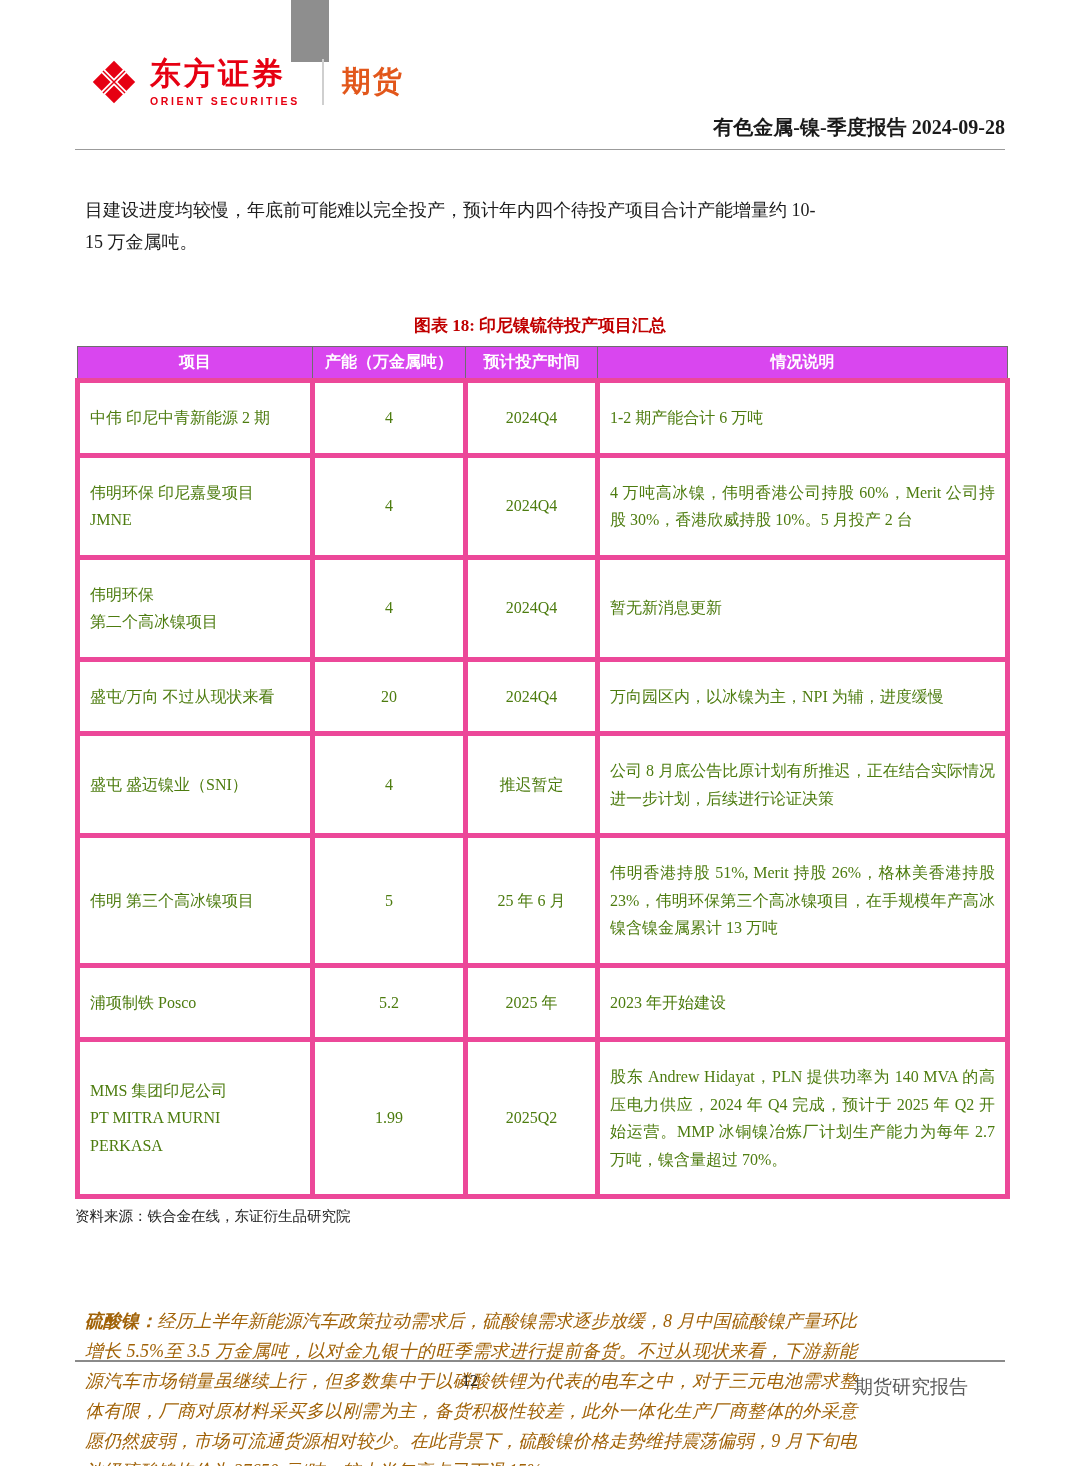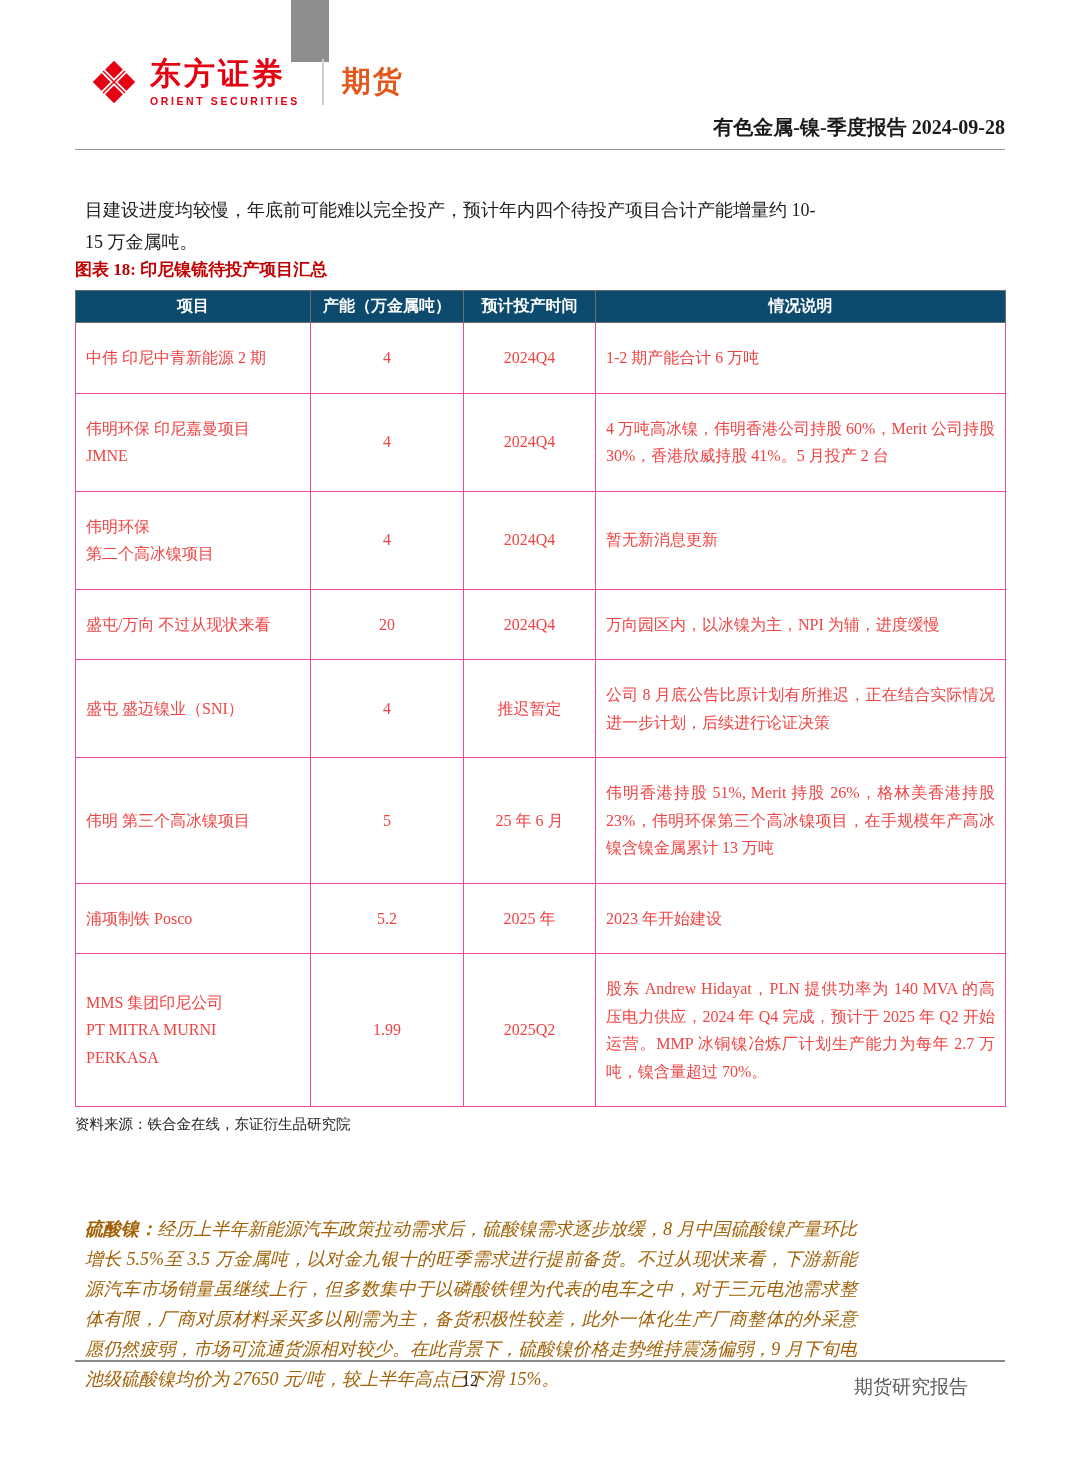--- a/index.html
+++ b/index.html
@@ -19,30 +19,30 @@
   .brand-divider {width:2px; height:46px; background:#cfcfcf; margin:0 18px 0 22px;}
   .division {font-size:29px; font-weight:bold; color:#E2571B; letter-spacing:2px;
              font-family:"Liberation Sans","DejaVu Sans",sans-serif;}
 
   .report-title {position:absolute; right:75px; top:114px; font-size:20px; font-weight:bold; color:#1a1a1a;}
   .header-rule {position:absolute; left:75px; top:149px; width:930px; height:1px; background:#9b9b9b;}
 
   .content {position:absolute; left:75px; top:194px; width:930px;}
   .intro {margin-left:10px; width:742px; font-size:18px; line-height:32px; color:#1c1c1c;}
 
-  .figure-title {font-size:17px; font-weight:bold; color:#C00000;}
+  .figure-title {margin-top:56px; font-size:17px; font-weight:bold; color:#C00000;text-align:center;}
 
   table.projects {margin-top:9px; width:930px; border-collapse:collapse; table-layout:fixed;}
   table.projects th {
-    background:#0c4a6e; color:#ffffff; font-weight:bold; font-size:16px;
+    background:#d946ef; color:#ffffff; font-weight:bold; font-size:16px;
     padding:5px 4px; border:1px solid #6e6e6e;
   }
   table.projects td {
-    border:1px solid #ec4899; font-size:16px; line-height:1.72;
-    padding:21px 10px; vertical-align:middle; color:#ef4444;
+    border:5px solid #ec4899; font-size:16px; line-height:1.72;
+    padding:21px 10px; vertical-align:middle; color:#4d7c0f;
   }
   td.c0 {white-space:pre-line; text-align:left;}
   td.c1, td.c2 {text-align:center; padding:5px 4px;}
   td.c3 {text-align:justify;}
 
   .source {margin-top:8px; font-size:14.5px; color:#222;}
 
   .body-para {margin-top:80px; margin-left:10px; width:772px; font-size:18px;
               line-height:30px; text-align:justify; color:#a16207;font-style:italic;}
   .body-lead {font-weight:bold;}
@@ -103,21 +103,21 @@
           <td class="c0">中伟  印尼中青新能源 2 期</td>
           <td class="c1">4</td>
           <td class="c2">2024Q4</td>
           <td class="c3">1-2 期产能合计 6 万吨</td>
         </tr>
         <tr>
           <td class="c0">伟明环保 印尼嘉曼项目
 JMNE</td>
           <td class="c1">4</td>
           <td class="c2">2024Q4</td>
-          <td class="c3">4 万吨高冰镍，伟明香港公司持股 60%，Merit 公司持股 30%，香港欣威持股 41%。5 月投产 2 台</td>
+          <td class="c3">4 万吨高冰镍，伟明香港公司持股 60%，Merit 公司持股 30%，香港欣威持股 10%。5 月投产 2 台</td>
         </tr>
         <tr>
           <td class="c0">伟明环保
 第二个高冰镍项目</td>
           <td class="c1">4</td>
           <td class="c2">2024Q4</td>
           <td class="c3">暂无新消息更新</td>
         </tr>
         <tr>
           <td class="c0">盛屯/万向 不过从现状来看</td>

